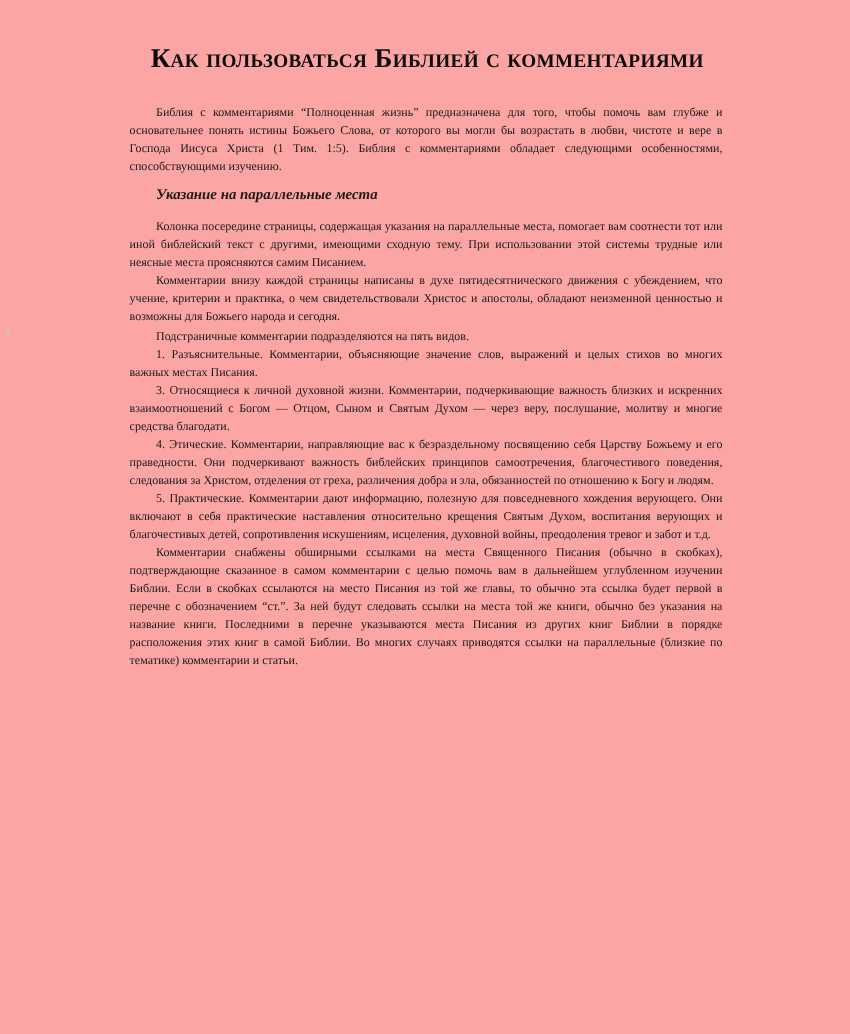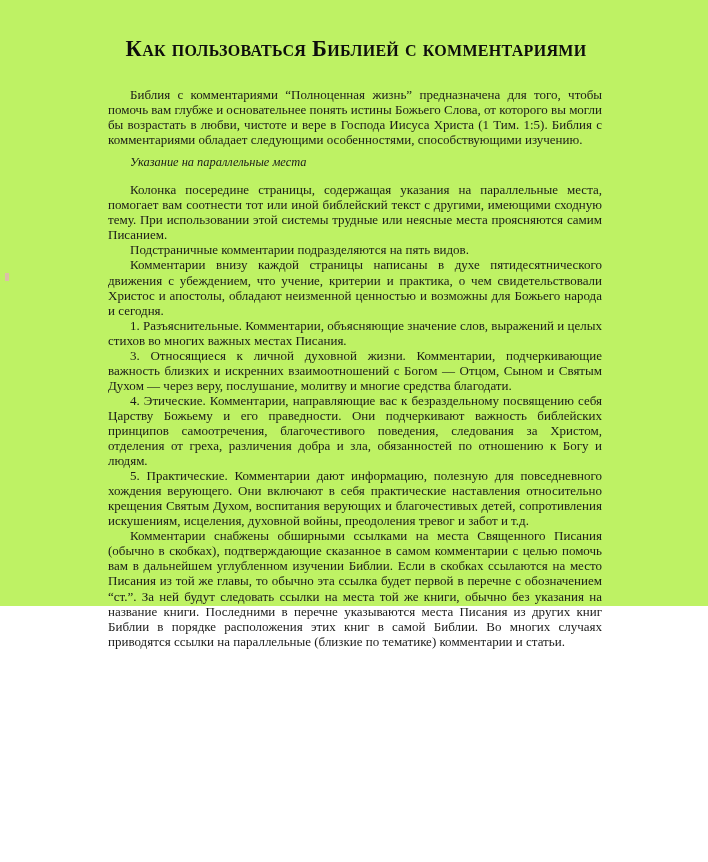--- a/index.html
+++ b/index.html
@@ -17,22 +17,22 @@
     overflow: hidden;
     -webkit-font-smoothing: antialiased;
   }
 
   
   .page {
     position: absolute;
     left: 0;
     top: 0;
     width: 708px;
-    height: 606px;
-    background: #bef264;
+    height: 862px;
+    background: #fca5a5;
   }
 
   
   .scan-speck {
     position: absolute;
     left: 5px;
     top: 273px;
     width: 4px;
     height: 8px;
     background: #e2b6b4;
@@ -62,39 +62,40 @@
     white-space: nowrap;
   }
 
   
   .body-block {
     margin-top: 25px;
   }
 
   p.para {
     margin: 0;
-    font-size: 13px;
+    font-size: 10px;
     line-height: 15.05px;
     text-align: justify;
     text-justify: inter-word;
     text-indent: 22px;
     color: #1a1a18;
     hyphens: manual;
   }
 
   
   p.subhead {
     margin: 0;
     margin-top: 8px;
     font-size: 12.4px;
     line-height: 15.05px;
     font-style: italic;
     text-align: left;
     text-indent: 22px;
     color: #1a1a18;
+    font-weight: bold;
   }
 
   
   p.subhead + p.para {
     margin-top: 12px;
   }
 </style>
 </head>
 <body>
 
@@ -108,23 +109,23 @@
 
     <div class="body-block">
 
       <p class="para">Библия с комментариями “Полноценная жизнь” предназначена для того, чтобы помочь вам глубже и основательнее понять истины Божьего Слова, от которого вы могли бы возрастать в любви, чистоте и вере в Господа Иисуса Христа (1 Тим. 1:5). Библия с комментариями обладает следующими особенностями, способствующими изучению.</p>
 
       <p class="subhead">Указание на параллельные места</p>
 
       <p class="para">Колонка посередине страницы, содержащая указания на параллельные места, помогает вам соотнести тот или иной библейский текст с другими, имеющими сходную тему. При использовании этой системы трудные или неясные места проясняются самим Писанием.</p>
 
 
+      <p class="para">Комментарии внизу каждой страницы написаны в духе пятидесятнического движения с убеждением, что учение, критерии и практика, о чем свидетельствовали Христос и апостолы, обладают неизменной ценностью и возможны для Божьего народа и сегодня.</p>
+
       <p class="para">Подстраничные комментарии подразделяются на пять видов.</p>
-
-      <p class="para">Комментарии внизу каждой страницы написаны в духе пятидесятнического движения с убеждением, что учение, критерии и практика, о чем свидетельствовали Христос и апостолы, обладают неизменной ценностью и возможны для Божьего народа и сегодня.</p>
 
       <p class="para">1. Разъяснительные. Комментарии, объясняющие значение слов, выражений и целых стихов во многих важных местах Писания.</p>
 
 
       <p class="para">3. Относящиеся к личной духовной жизни. Комментарии, подчеркивающие важность близких и искренних взаимоотношений с Богом — Отцом, Сыном и Святым Духом — через веру, послушание, молитву и многие средства благодати.</p>
 
       <p class="para">4. Этические. Комментарии, направляющие вас к безраздельному посвящению себя Царству Божьему и его праведности. Они подчеркивают важность библейских принципов самоотречения, благочестивого поведения, следования за Христом, отделения от греха, различения добра и зла, обязанностей по отношению к Богу и людям.</p>
 
       <p class="para">5. Практические. Комментарии дают информацию, полезную для повседневного хождения верующего. Они включают в себя практические наставления относительно крещения Святым Духом, воспитания верующих и благочестивых детей, сопротивления искушениям, исцеления, духовной войны, преодоления тревог и забот и т.д.</p>
 

